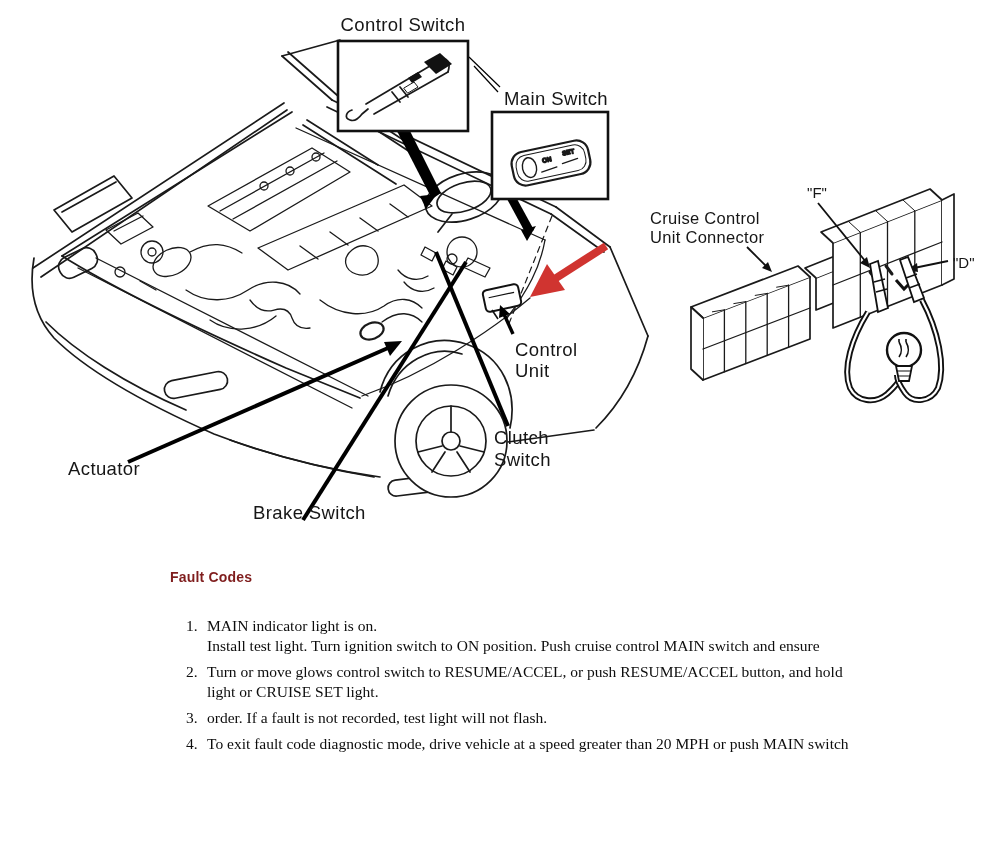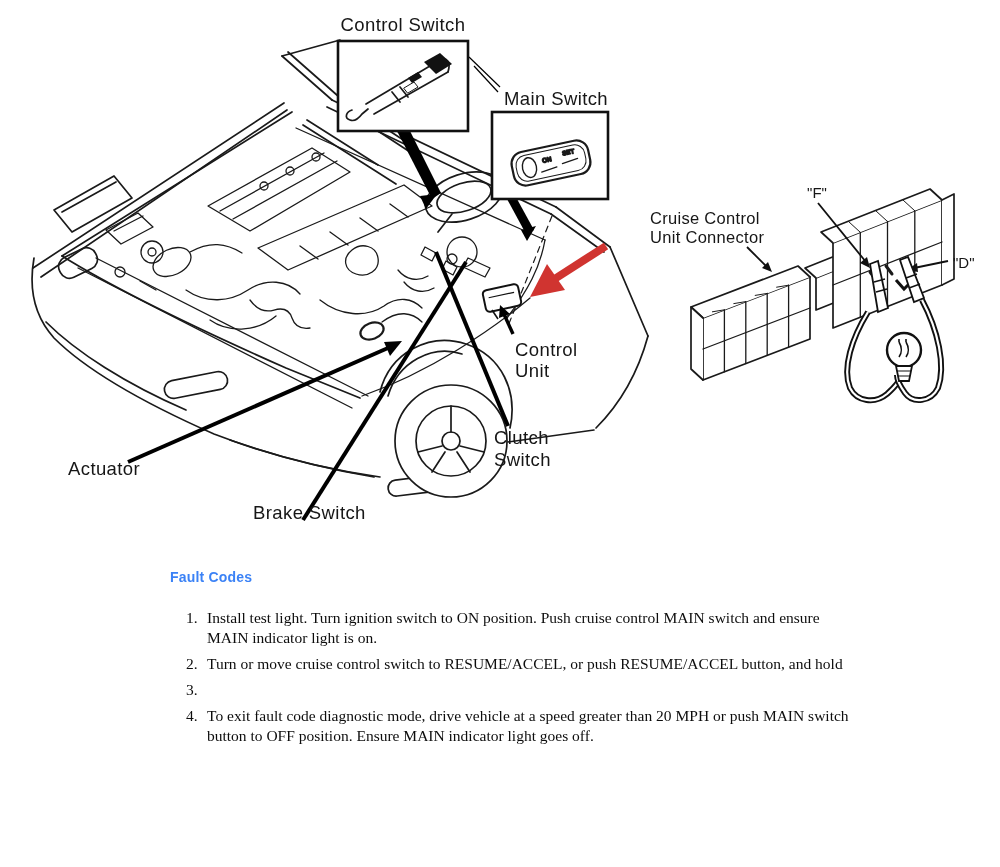--- a/index.html
+++ b/index.html
@@ -7,21 +7,21 @@
         font-family:"Liberation Sans",sans-serif;color:#141414;}
   svg{position:absolute;left:0;top:0;}
   svg text{fill:#161616;}
   .ink{stroke:#1a1a1a;fill:none;stroke-width:1.7;stroke-linecap:round;stroke-linejoin:round;}
   .thin{stroke-width:1.3;}
   .lbl{font-family:"Liberation Sans",sans-serif;font-size:18.5px;letter-spacing:.4px;}
   .lbl-sm{font-family:"Liberation Sans",sans-serif;font-size:16.5px;letter-spacing:.3px;}
   .pin{font-family:"Liberation Sans",sans-serif;font-size:15px;}
   .tiny{font-family:"Liberation Sans",sans-serif;font-size:6px;letter-spacing:.2px;}
   .fault{position:absolute;left:170px;top:569px;width:710px;}
-  .fault h3{margin:0 0 23px 0;font-size:14px;font-weight:bold;color:#3b82f6;
+  .fault h3{margin:0 0 31px 0;font-size:14px;font-weight:bold;color:#7f1d1d;
             font-family:"Liberation Sans",sans-serif;letter-spacing:.2px;}
   .fault ol{list-style:none;margin:0;padding:0 0 0 16px;
             font-family:"Liberation Serif",serif;font-size:15.5px;color:#0d0d0d;}
   .fc-item{display:flex;margin:0 0 6px 0;line-height:20px;}
   .fc-item .num{width:21px;flex:0 0 21px;}
   .fc-item .line{display:block;}
 </style>
 </head>
 <body>
 
@@ -243,38 +243,39 @@
     </g>
   </g>
 </svg>
 
 <div class="fault">
   <h3>Fault Codes</h3>
   <ol>
     <li class="fc-item">
       <span class="num">1.</span>
       <span class="body">
+        <span class="line">MAIN indicator light is on.</span>
         <span class="line">Install test light. Turn ignition switch to ON position. Push cruise control MAIN switch and ensure</span>
-        <span class="line">MAIN indicator light is on.</span>
       </span>
     </li>
     <li class="fc-item">
       <span class="num">2.</span>
       <span class="body">
-        <span class="line">Turn or move cruise control switch to RESUME/ACCEL, or push RESUME/ACCEL button, and hold</span>
+        <span class="line">Turn or move glows control switch to RESUME/ACCEL, or push RESUME/ACCEL button, and hold</span>
+        <span class="line">light or CRUISE SET light.</span>
       </span>
     </li>
     <li class="fc-item">
       <span class="num">3.</span>
       <span class="body">
+        <span class="line">order. If a fault is not recorded, test light will not flash.</span>
       </span>
     </li>
     <li class="fc-item">
       <span class="num">4.</span>
       <span class="body">
         <span class="line">To exit fault code diagnostic mode, drive vehicle at a speed greater than 20 MPH or push MAIN switch</span>
-        <span class="line">button to OFF position. Ensure MAIN indicator light goes off.</span>
       </span>
     </li>
   </ol>
 </div>
 
 </div>
 
 </body></html>

